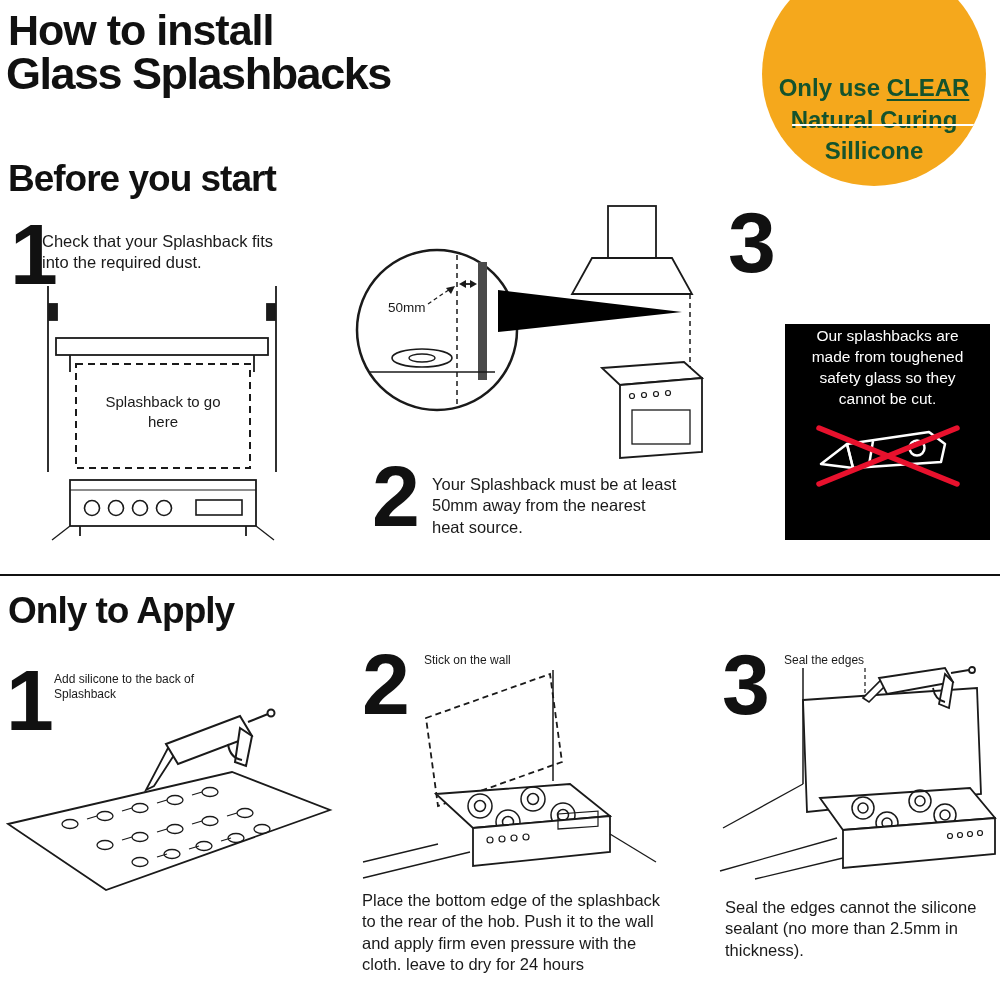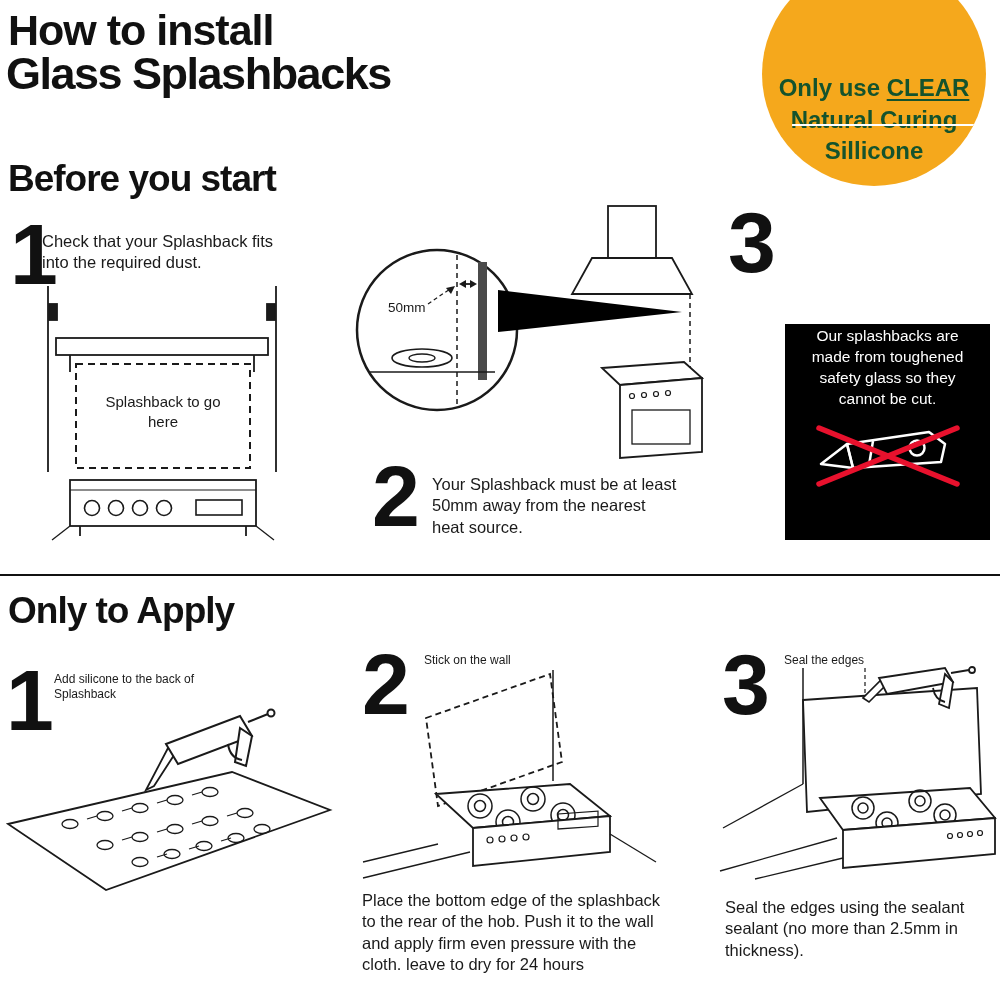--- a/index.html
+++ b/index.html
@@ -239,15 +239,15 @@
         <circle cx="235" cy="170" r="2.5" stroke-width="1.2"></circle>
         <circle cx="245" cy="169" r="2.5" stroke-width="1.2"></circle>
         <circle cx="255" cy="168" r="2.5" stroke-width="1.2"></circle>
         <circle cx="265" cy="167" r="2.5" stroke-width="1.2"></circle>
       </g>
       <line x1="8" y1="162" x2="88" y2="118" stroke-width="1.3"></line>
       <line x1="5" y1="205" x2="122" y2="172" stroke-width="1.3"></line>
       <line x1="40" y1="213" x2="128" y2="192" stroke-width="1.3"></line>
     </g>
   </svg>
-  <div class="abs step-text" style="left:725px; top:897px; width:272px;">Seal the edges using the sealant sealant (no more than 2.5mm in thickness).</div>
+  <div class="abs step-text" style="left:725px; top:897px; width:272px;">Seal the edges cannot the silicone sealant (no more than 2.5mm in thickness).</div>
 
 </div>
 
 </body></html>

